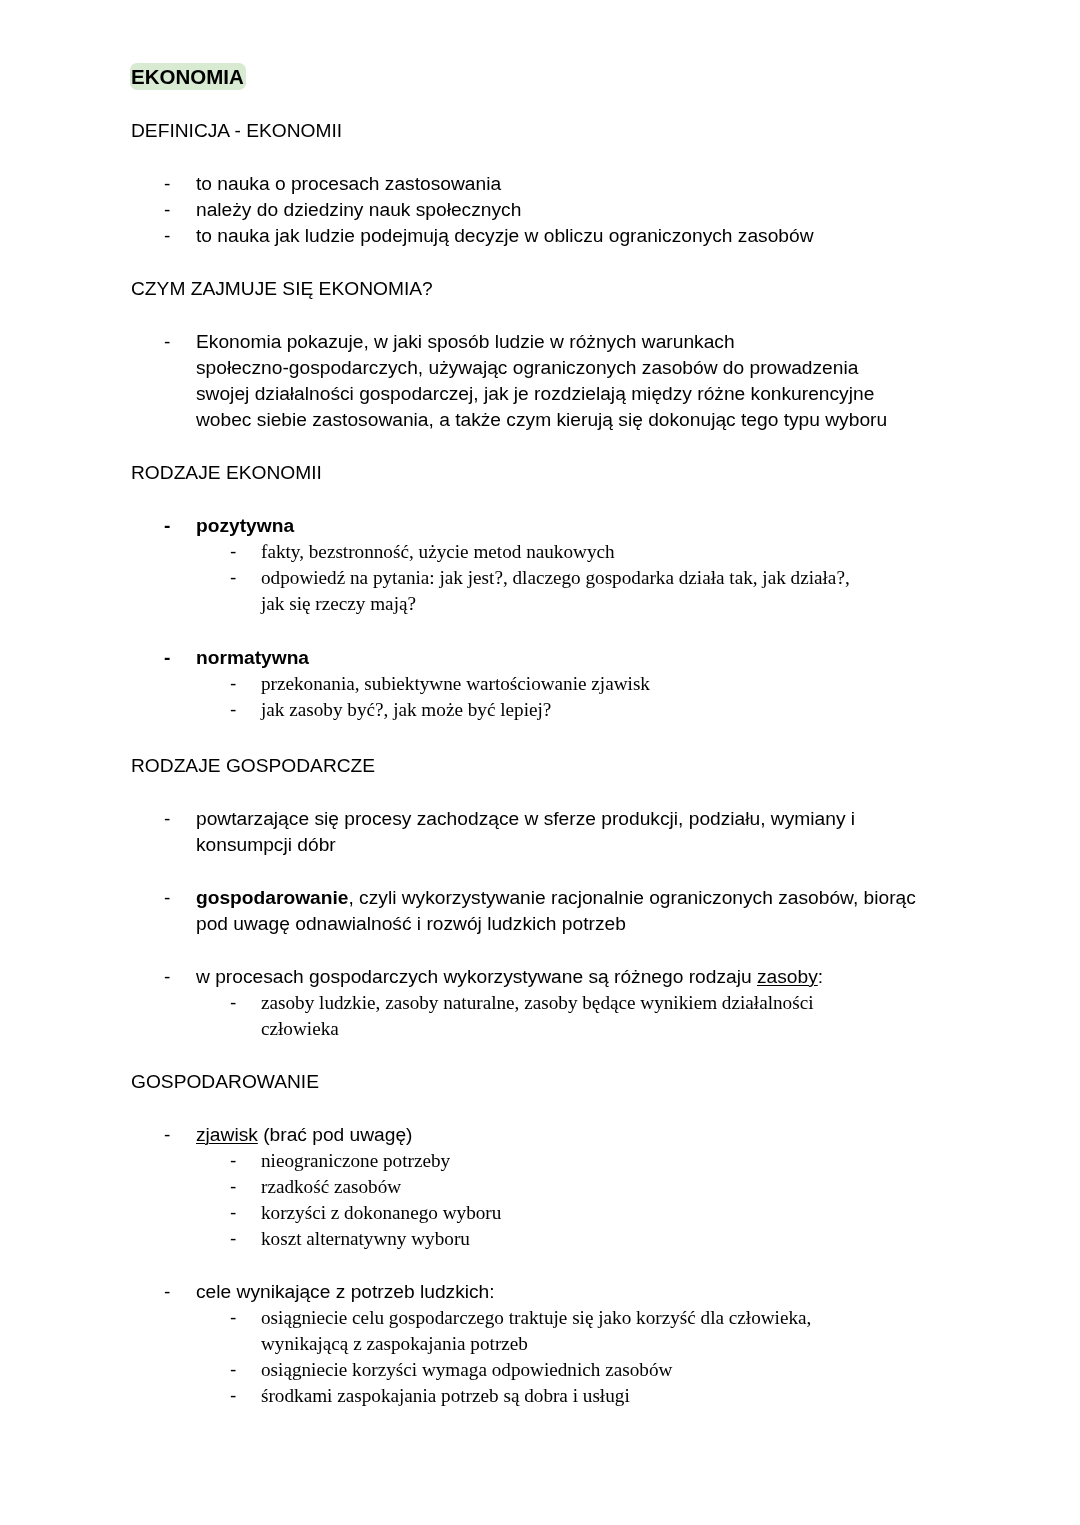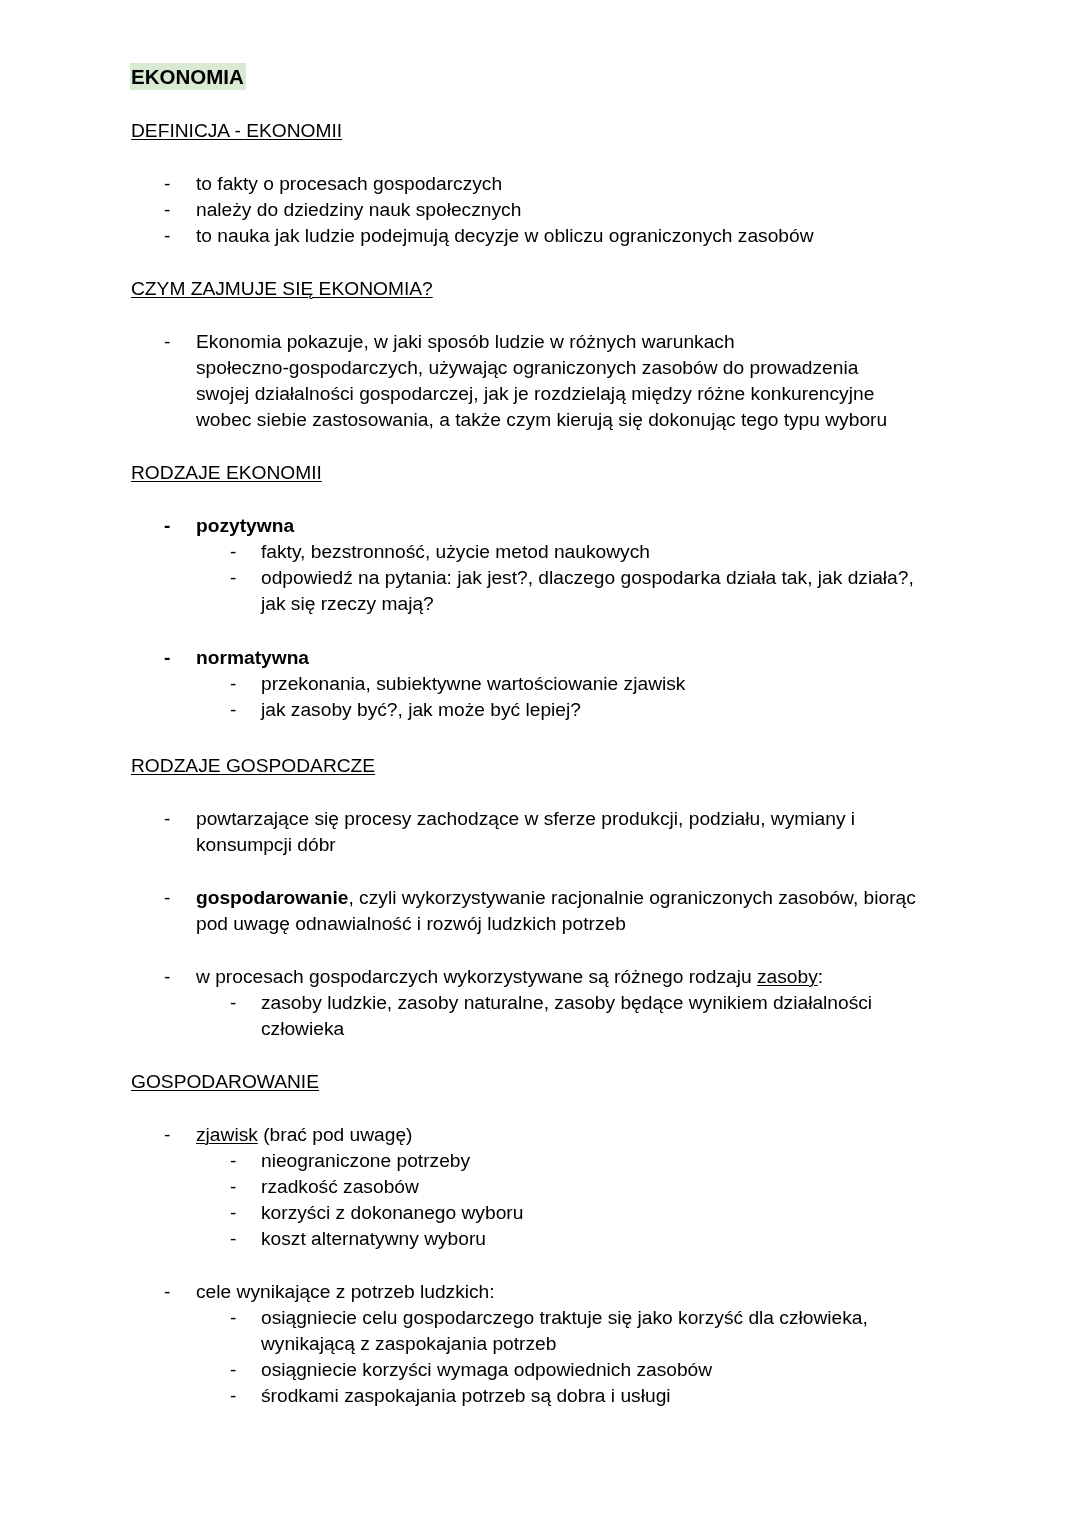--- a/index.html
+++ b/index.html
@@ -1,43 +1,43 @@
 <!DOCTYPE html>
 <html><head>
 <meta charset="utf-8">
 <style>
   html, body { margin: 0; padding: 0; background: #ffffff; }
   body {
     width: 1080px; height: 1525px; position: relative; overflow: hidden;
     font-family: "Liberation Sans", sans-serif; color: #000;
     font-size: 19.2px;
   }
-  .abs { position: absolute; white-space: nowrap; line-height: 26px; }
+  .abs { position: absolute; white-space: nowrap; line-height: 26px; border-radius: 7px; }
   .title {
     left: 130px; top: 63px; font-weight: bold; font-size: 20.5px;
     background: #d9ead3; padding: 0 2px 0 1px; line-height: 27px;
   }
-  .heading { left: 131px; text-decoration: underline; text-underline-offset: 2px; text-decoration-thickness: 1px; }
+  .heading { left: 131px; text-underline-offset: 2px; text-decoration-thickness: 1px; }
   .d1 { left: 164px; }
   .t1 { left: 196px; }
   .d2 { left: 230px; }
-  .t2 { left: 261px; }
+  .t2 { left: 261px; font-family: Liberation Serif, serif; }
   .bold { font-weight: bold; }
   .u { text-decoration: underline; text-underline-offset: 2px; text-decoration-thickness: 1px; }
 </style>
 </head>
 <body>
 
 <div>
 
   <div class="abs title">EKONOMIA</div>
 
   <div class="abs heading" style="top:118px">DEFINICJA - EKONOMII</div>
   <div class="abs d1" style="top:171px">-</div>
-  <div class="abs t1" style="top:171px">to fakty o procesach gospodarczych</div>
+  <div class="abs t1" style="top:171px">to nauka o procesach zastosowania</div>
   <div class="abs d1" style="top:197px">-</div>
   <div class="abs t1" style="top:197px">należy do dziedziny nauk społecznych</div>
   <div class="abs d1" style="top:223px">-</div>
   <div class="abs t1" style="top:223px">to nauka jak ludzie podejmują decyzje w obliczu ograniczonych zasobów</div>
 
   <div class="abs heading" style="top:276px">CZYM ZAJMUJE SIĘ EKONOMIA?</div>
   <div class="abs d1" style="top:329px">-</div>
   <div class="abs t1" style="top:329px">Ekonomia pokazuje, w jaki sposób ludzie w różnych warunkach</div>
   <div class="abs t1" style="top:355px">społeczno-gospodarczych, używając  ograniczonych zasobów do prowadzenia</div>
   <div class="abs t1" style="top:381px">swojej działalności gospodarczej, jak je rozdzielają między różne konkurencyjne</div>

